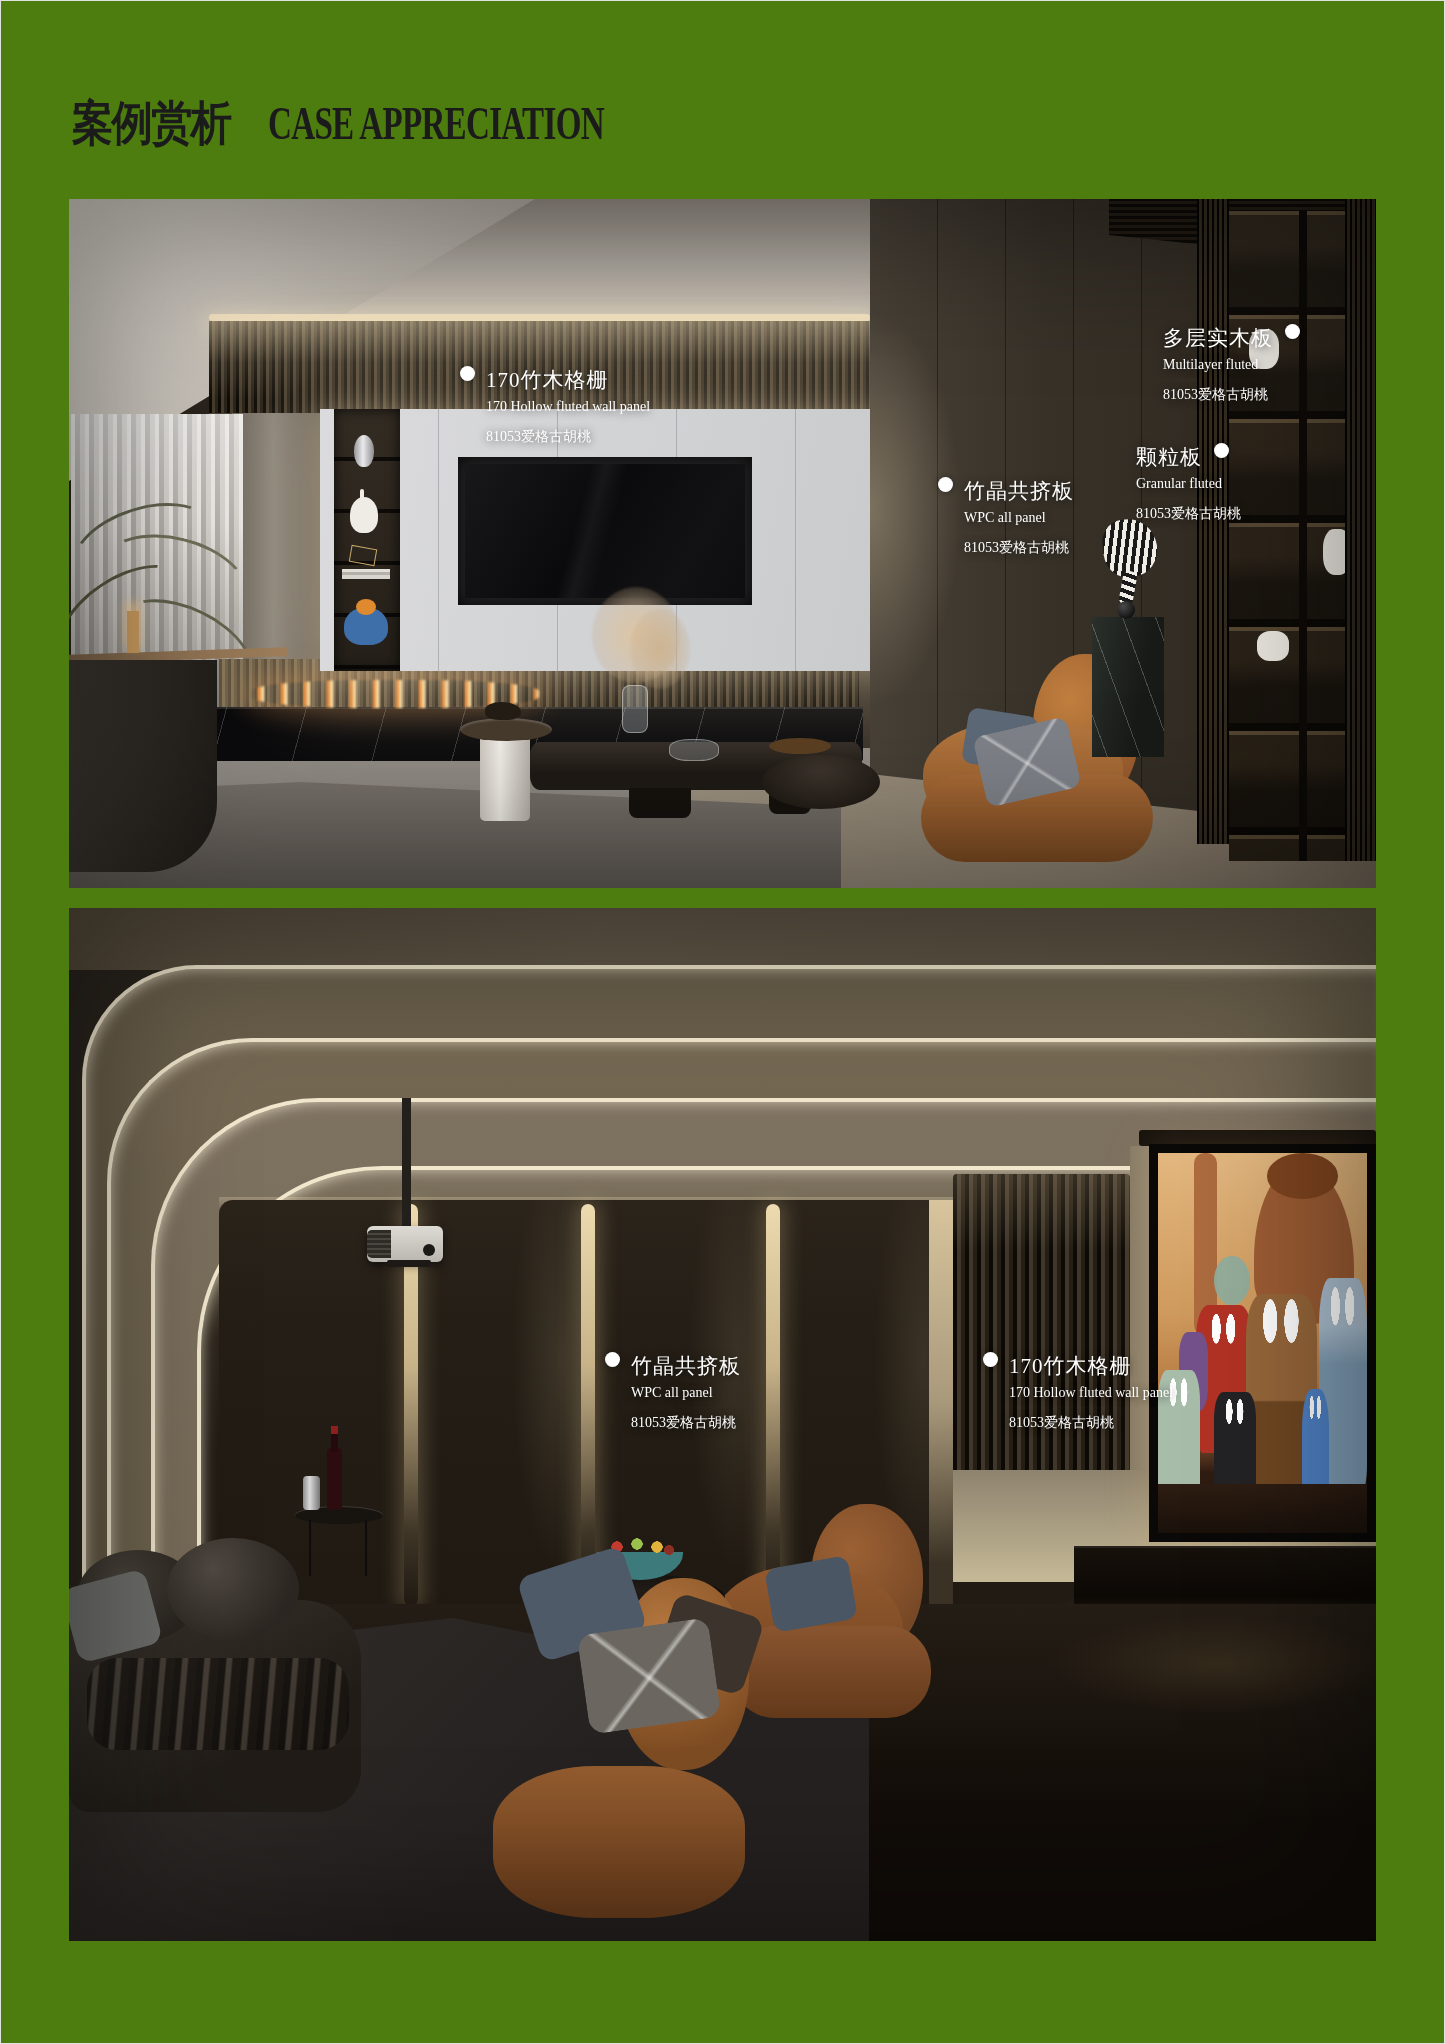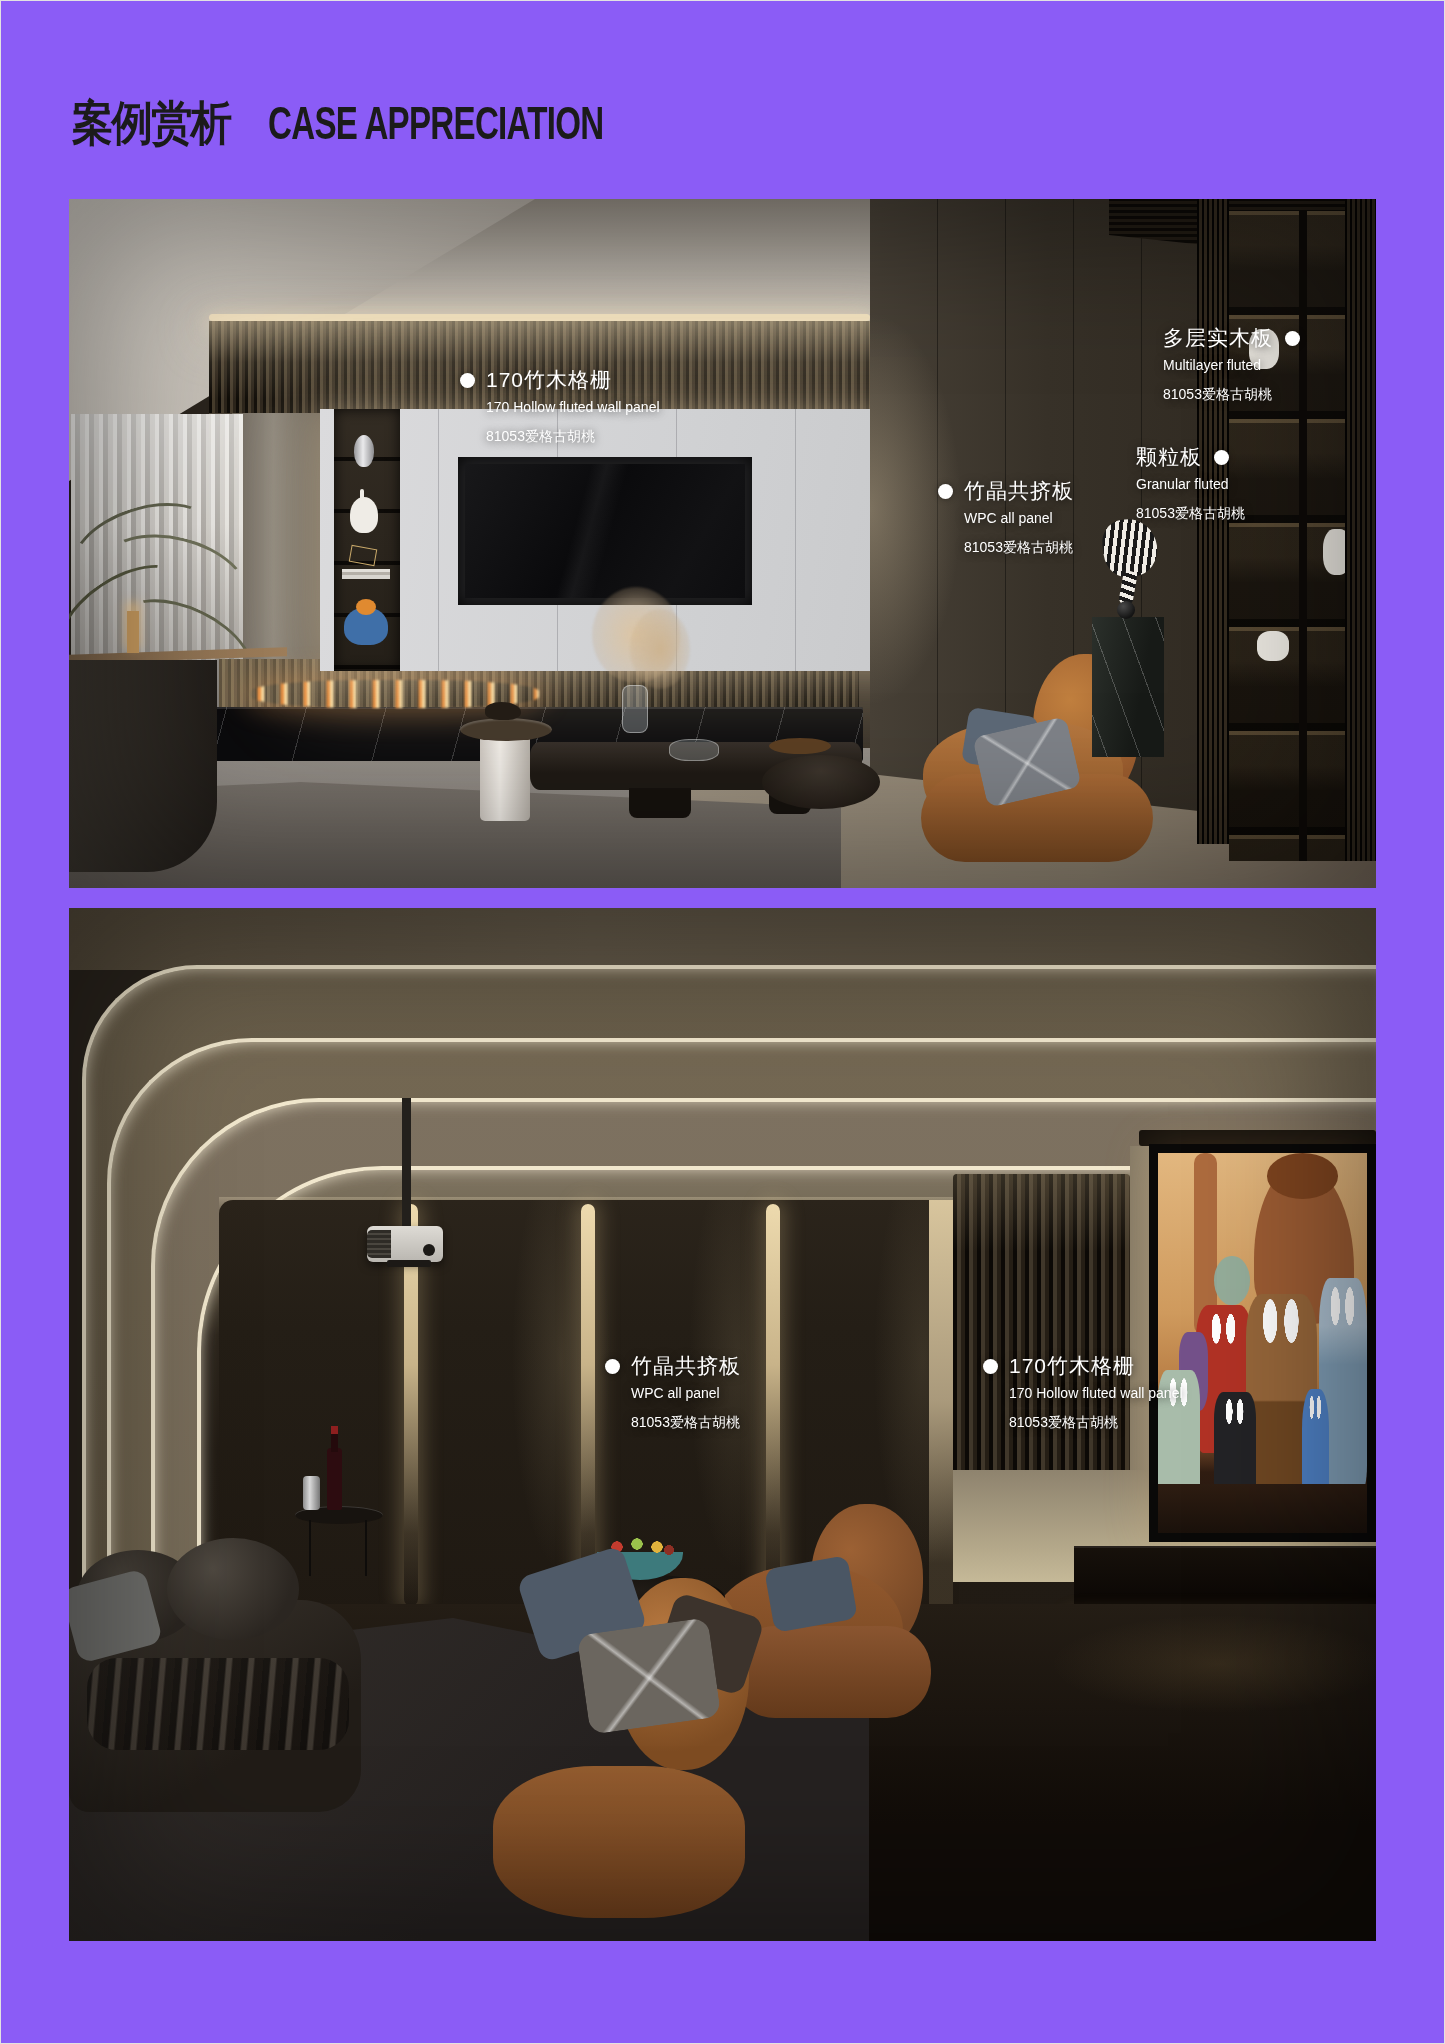--- a/index.html
+++ b/index.html
@@ -1,35 +1,35 @@
 <!DOCTYPE html>
 <html><head>
 <meta charset="utf-8">
 <style>
   * { margin:0; padding:0; box-sizing:border-box; }
   html,body { background:#ffffff; }
   body { font-family:"Liberation Sans", sans-serif; }
-  .page { position:relative; width:1445px; height:2044px; background:#8b5cf6; overflow:hidden;
-          outline:1px solid #e2e2e2; outline-offset:-1px; }
+  .page { position:relative; width:1445px; height:2044px; background:#4d7c0f; overflow:hidden;
+          outline:1px solid #e2e2e2; outline-offset:-1px;font-family:Liberation Serif, serif; }
 
   
   .title-row { position:absolute; left:72px; top:92px; display:flex; align-items:baseline; gap:16px; color:#1b1b1b; }
   .title-zh { font-size:47px; font-weight:bold; letter-spacing:-2px; display:inline-block; transform:scaleX(.88); transform-origin:left bottom; white-space:nowrap; }
   .title-en { font-size:46px; font-weight:bold; letter-spacing:-1px; display:inline-block; transform:scaleX(.72); transform-origin:left bottom; white-space:nowrap; }
 
   
   .photo { position:absolute; left:69px; width:1307px; overflow:hidden; background:#2a241d; }
   .photo1 { top:199px; height:689px; }
   .photo2 { top:908px; height:1033px; }
   .photo > div { position:absolute; }
   .vignette { left:0; top:0; right:0; bottom:0; box-shadow:inset 0 0 140px 40px rgba(0,0,0,.38); pointer-events:none; }
 
   
   .callout { position:absolute; color:#ffffff; text-shadow:0 1px 8px rgba(0,0,0,.65); z-index:30; }
-  .callout .row { display:flex; align-items:center; gap:11px; }
+  .callout .row { display:flex; align-items:flex-start; gap:11px; }
   .callout .dot { width:15px; height:15px; border-radius:50%; background:#ffffff; flex:0 0 auto; box-shadow:0 0 6px rgba(0,0,0,.4); }
   .callout .main { font-size:21px; letter-spacing:1px; white-space:nowrap; }
   .callout .body { }
   .callout .sub  { font-size:14px; margin-top:5px; white-space:nowrap; }
   .callout .code { font-size:14px; margin-top:13px; white-space:nowrap; }
   .callout.left-style .body { margin-left:26px; }
   .callout.right-style .row { gap:12px; }
 
   
   .p1-ceiling { left:0; top:0; width:1307px; height:122px;

